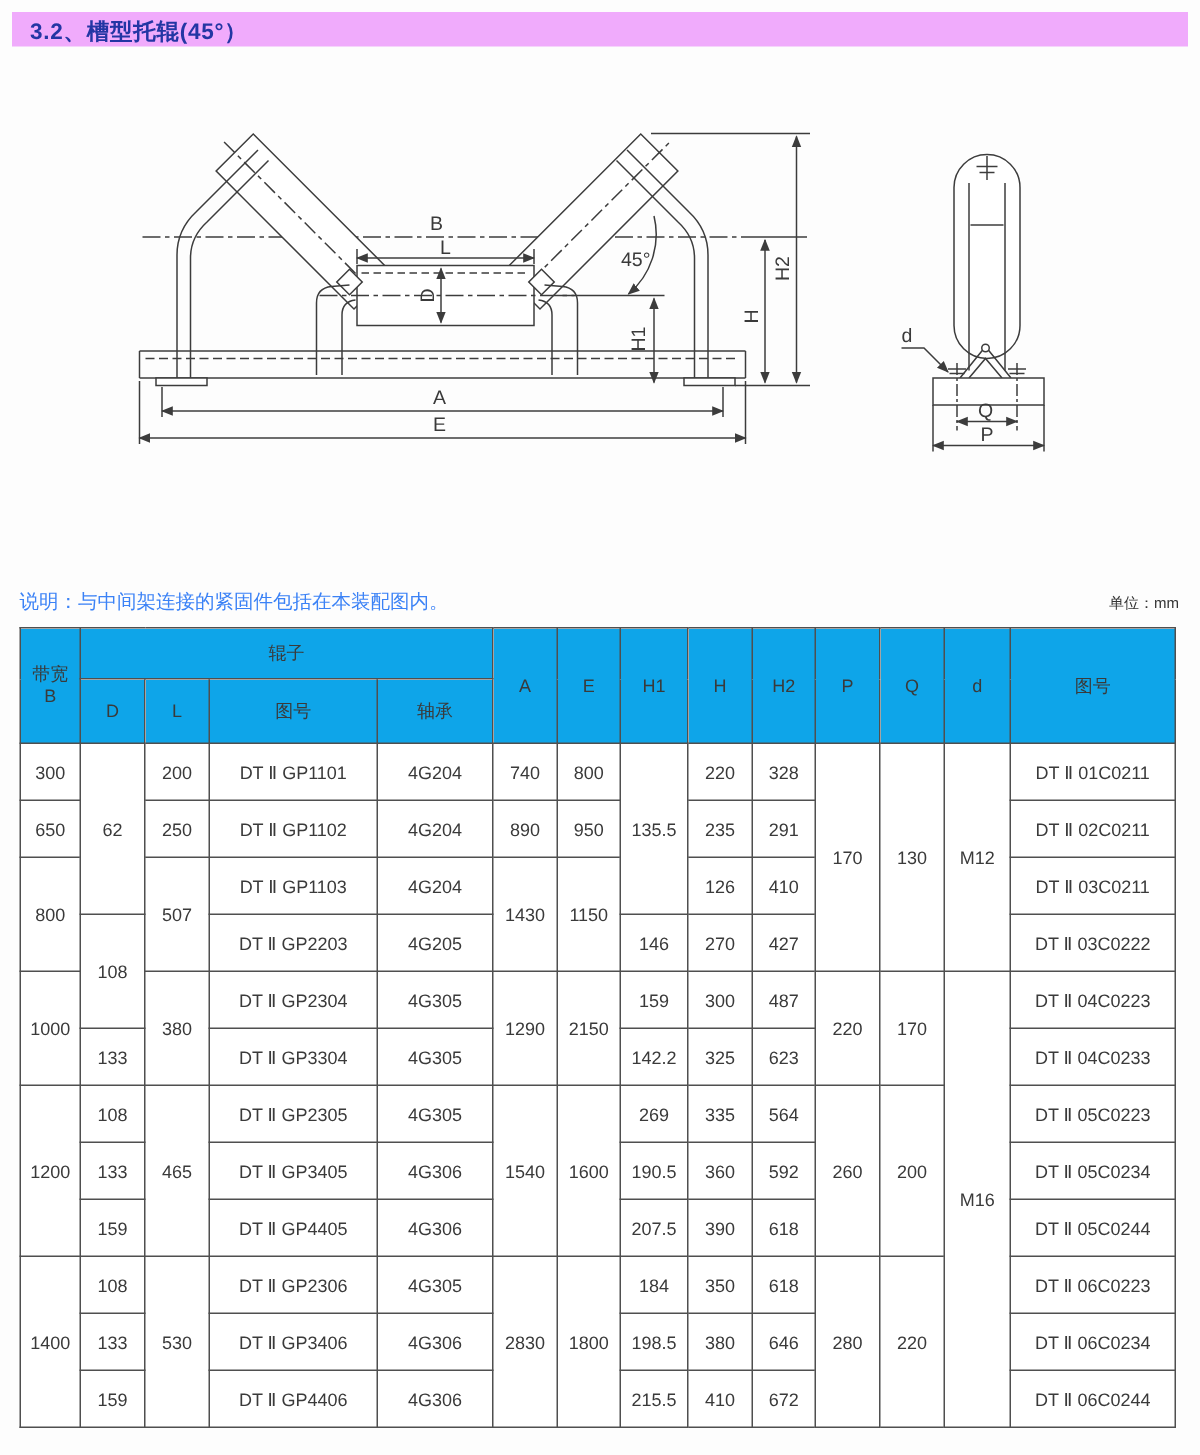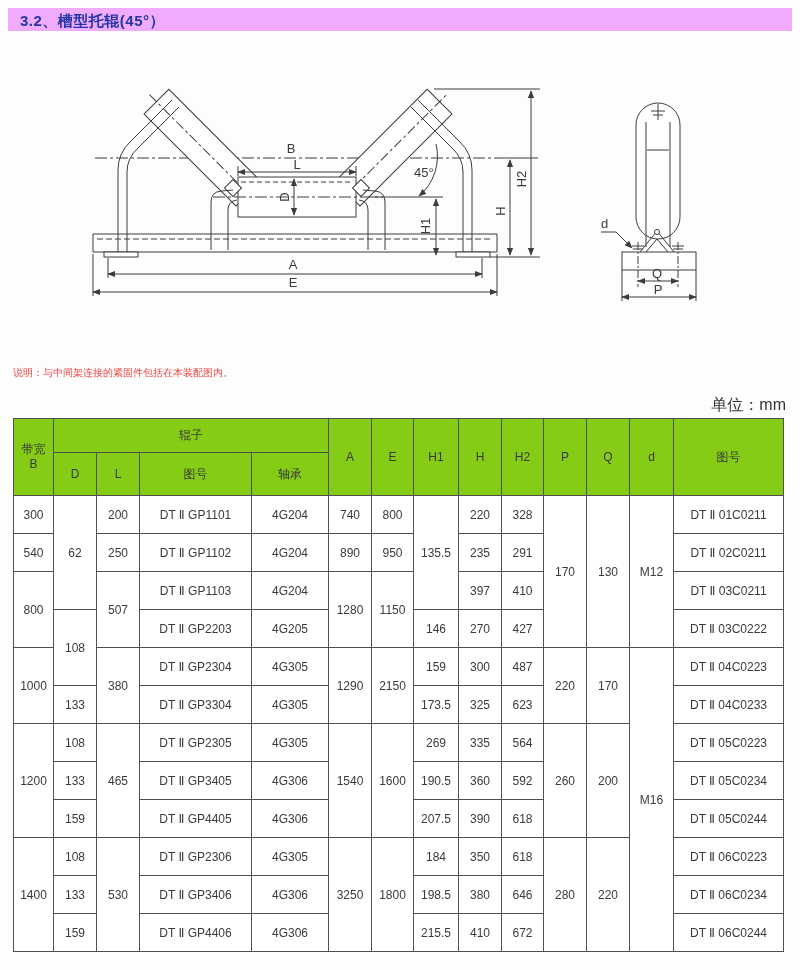--- a/index.html
+++ b/index.html
@@ -8,32 +8,32 @@
     width:800px; height:970px; background:#fdfdfd; position:relative;
     font-family:"Liberation Sans","DejaVu Sans",sans-serif; color:#333;
   }
   .banner {
     position:absolute; left:8px; top:8px; width:784px; height:23px;
     background:#f0abfc; display:flex; align-items:flex-end;
   }
   .banner .t { color:#2336a4; font-weight:bold; font-size:15px; padding-left:12px; letter-spacing:.5px; }
   svg.drawing { position:absolute; left:0; top:0; width:800px; height:350px; }
   svg text { font-family:"Liberation Sans","DejaVu Sans",sans-serif; font-size:13px; fill:#3a3a3a; }
-  .note { position:absolute; left:13px; top:366px; font-size:10px; color:#ef4444; }
-  .unit { position:absolute; left:0; top:395px; width:786px; text-align:right; font-size:16px; color:#333; }
+  .note { position:absolute; left:13px; top:392px; font-size:13px; color:#3b82f6; }
+  .unit { position:absolute; left:0; top:395px; width:786px; text-align:right; font-size:10px; color:#333; }
   table.spec {
     position:absolute; left:13px; top:418px; width:770px;
     border-collapse:collapse; table-layout:fixed;
   }
   .spec th, .spec td {
     border:1px solid #4f4f4f; text-align:center; vertical-align:middle;
     font-weight:normal; font-size:12px; padding:0; color:#3a3a3a;
     background:#fff; overflow:hidden; white-space:nowrap;
   }
-  .spec thead th { background:#84cc16; line-height:1.25; }
+  .spec thead th { background:#0ea5e9; line-height:1.25; }
   .spec thead tr.h1 { height:34px; }
   .spec thead tr.h2 { height:43px; }
   .spec tbody tr { height:38px; }
 </style>
 </head>
 <body>
 
 <div class="banner">
   <span class="t">3.2、槽型托辊(45°）</span>
 </div>
@@ -215,38 +215,38 @@
         <td>800</td>
         <td rowspan="3">135.5</td>
         <td>220</td>
         <td>328</td>
         <td rowspan="4">170</td>
         <td rowspan="4">130</td>
         <td rowspan="4">M12</td>
         <td>DT Ⅱ 01C0211</td>
       </tr>
       <tr>
-        <td>540</td>
+        <td>650</td>
         <td>250</td>
         <td>DT Ⅱ GP1102</td>
         <td>4G204</td>
         <td>890</td>
         <td>950</td>
         <td>235</td>
         <td>291</td>
         <td>DT Ⅱ 02C0211</td>
       </tr>
       <tr>
         <td rowspan="2">800</td>
         <td rowspan="2">507</td>
         <td>DT Ⅱ GP1103</td>
         <td>4G204</td>
-        <td rowspan="2">1280</td>
+        <td rowspan="2">1430</td>
         <td rowspan="2">1150</td>
-        <td>397</td>
+        <td>126</td>
         <td>410</td>
         <td>DT Ⅱ 03C0211</td>
       </tr>
       <tr>
         <td rowspan="2">108</td>
         <td>DT Ⅱ GP2203</td>
         <td>4G205</td>
         <td>146</td>
         <td>270</td>
         <td>427</td>
@@ -264,21 +264,21 @@
         <td>487</td>
         <td rowspan="2">220</td>
         <td rowspan="2">170</td>
         <td rowspan="8">M16</td>
         <td>DT Ⅱ 04C0223</td>
       </tr>
       <tr>
         <td>133</td>
         <td>DT Ⅱ GP3304</td>
         <td>4G305</td>
-        <td>173.5</td>
+        <td>142.2</td>
         <td>325</td>
         <td>623</td>
         <td>DT Ⅱ 04C0233</td>
       </tr>
       <tr>
         <td rowspan="3">1200</td>
         <td>108</td>
         <td rowspan="3">465</td>
         <td>DT Ⅱ GP2305</td>
         <td>4G305</td>
@@ -308,21 +308,21 @@
         <td>390</td>
         <td>618</td>
         <td>DT Ⅱ 05C0244</td>
       </tr>
       <tr>
         <td rowspan="3">1400</td>
         <td>108</td>
         <td rowspan="3">530</td>
         <td>DT Ⅱ GP2306</td>
         <td>4G305</td>
-        <td rowspan="3">3250</td>
+        <td rowspan="3">2830</td>
         <td rowspan="3">1800</td>
         <td>184</td>
         <td>350</td>
         <td>618</td>
         <td rowspan="3">280</td>
         <td rowspan="3">220</td>
         <td>DT Ⅱ 06C0223</td>
       </tr>
       <tr>
         <td>133</td>

